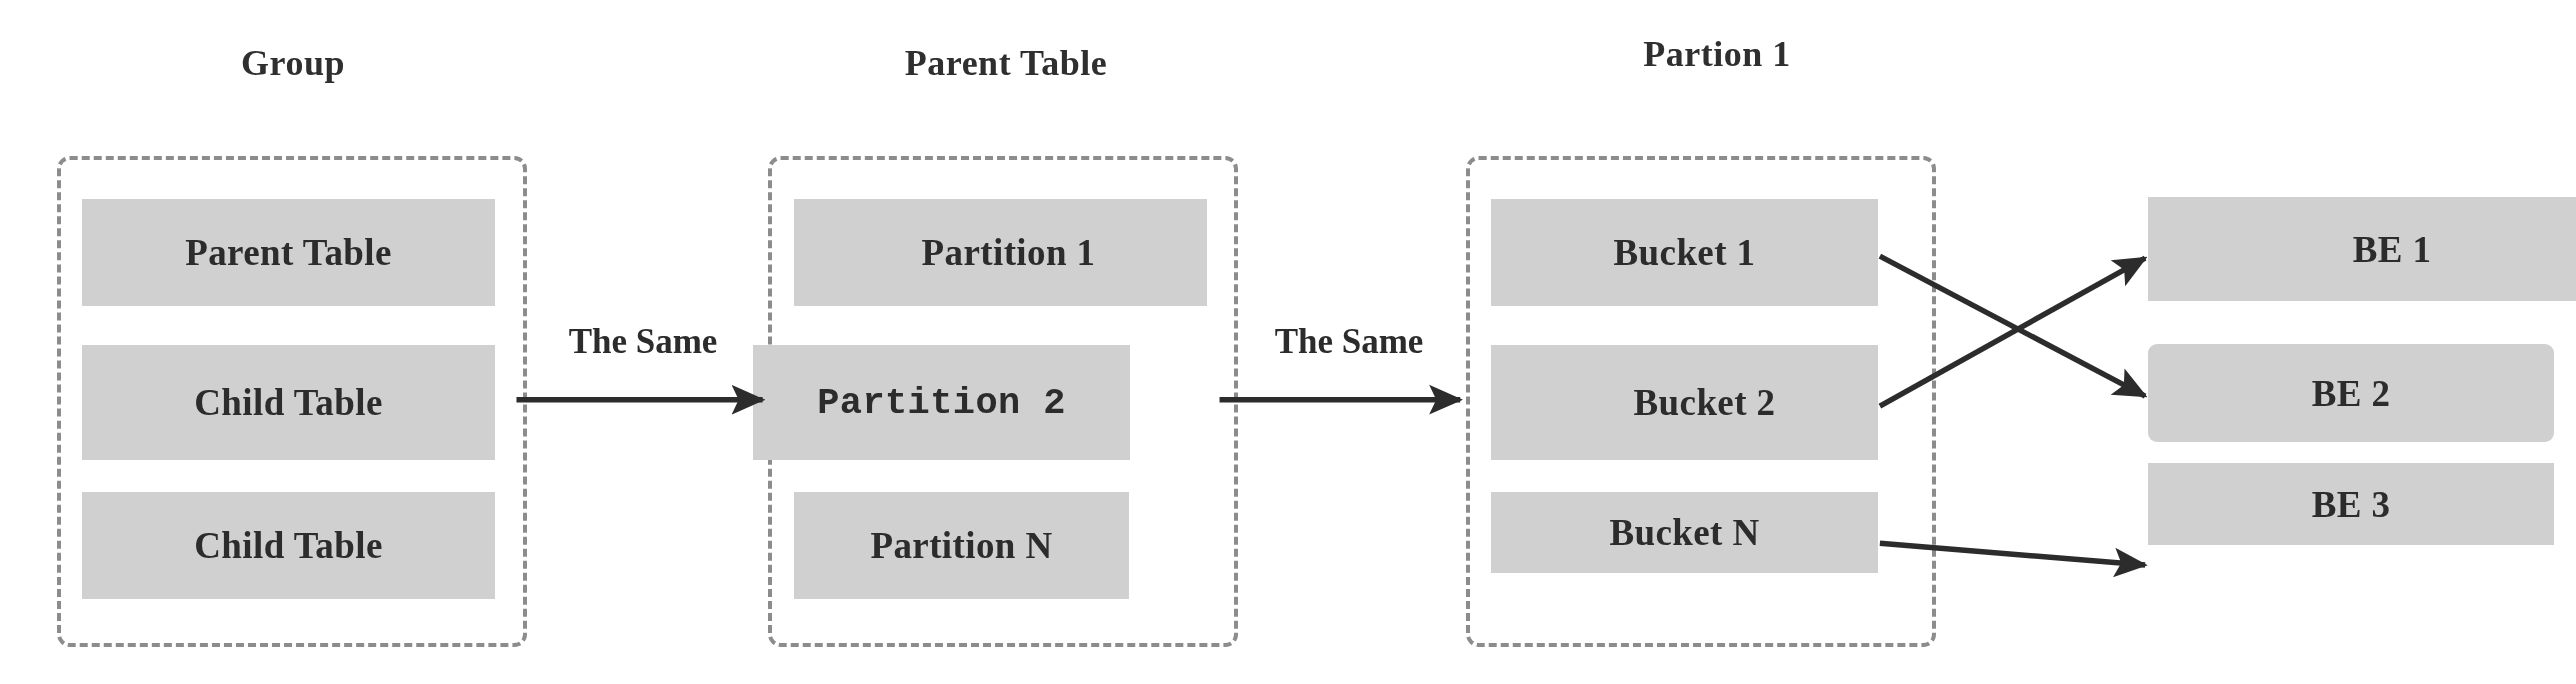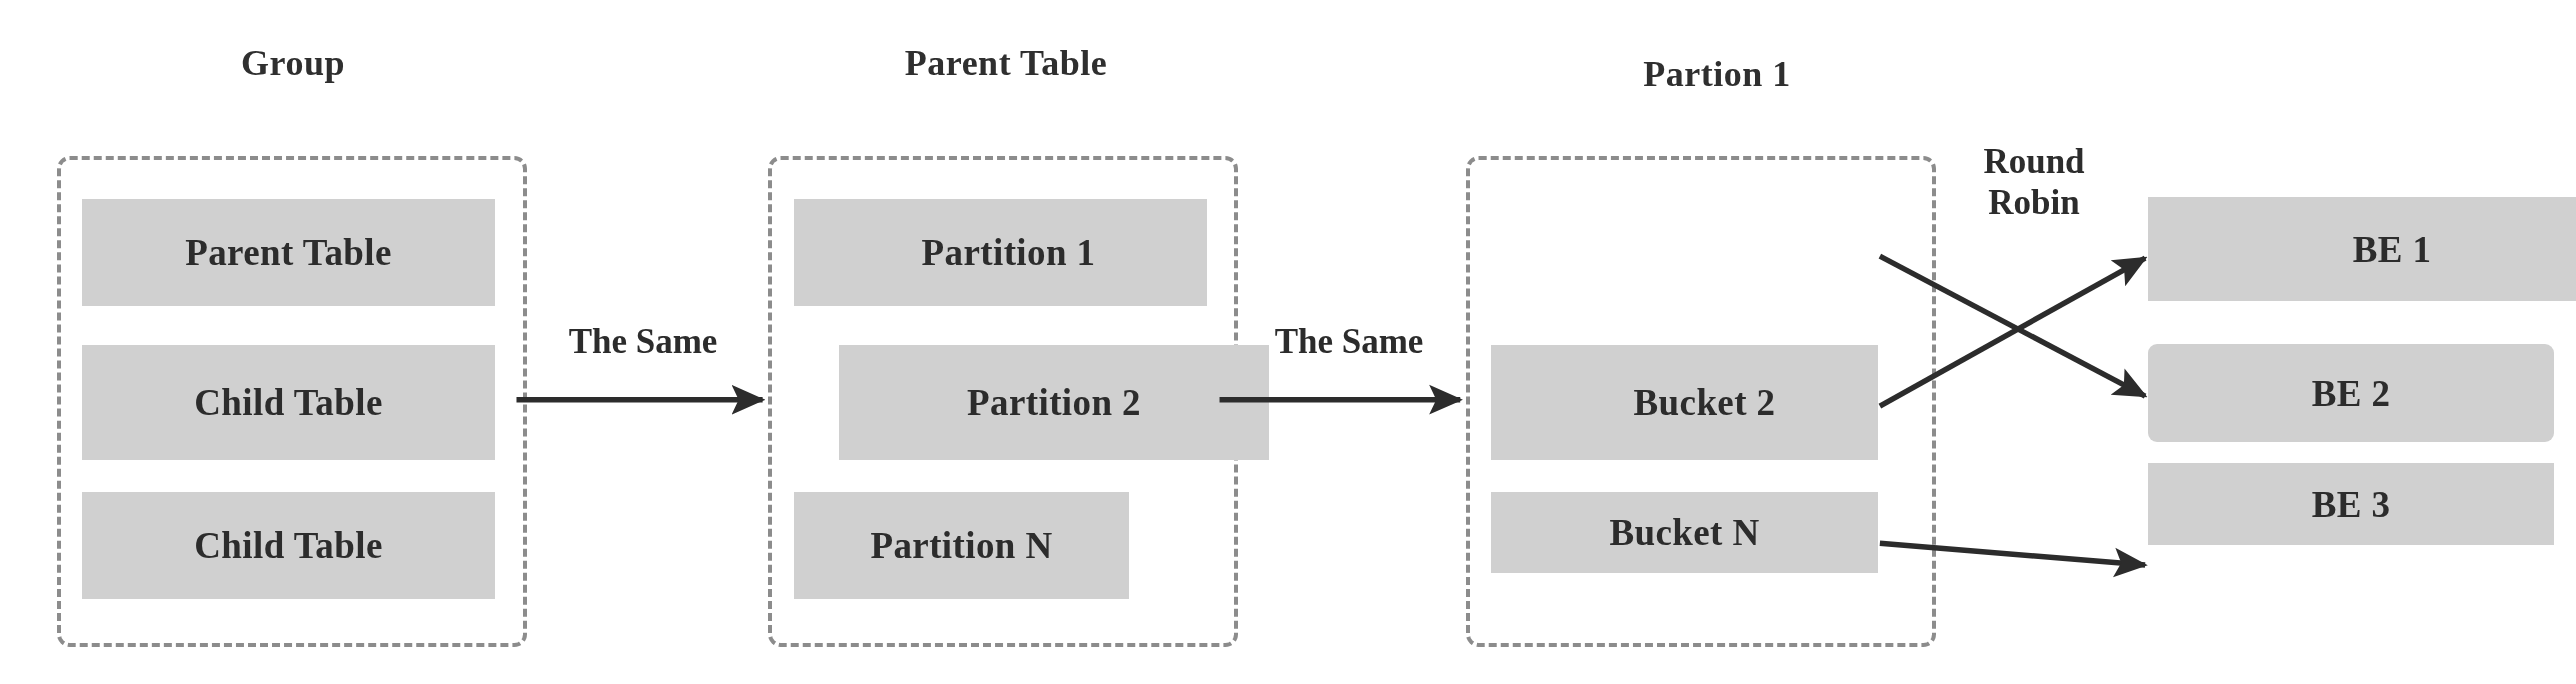--- a/index.html
+++ b/index.html
@@ -88,68 +88,67 @@
     fill: none;
   }
 </style>
 </head>
 <body>
 
 <div id="canvas">
 
   <div class="col-title" style="left:277px; top:45px;">Group</div>
   <div class="col-title" style="left:990px; top:45px;">Parent Table</div>
-  <div class="col-title" style="left:1701px; top:56px;">Partion 1</div>
+  <div class="col-title" style="left:1701px; top:36px;">Partion 1</div>
 
   <div class="dashed-group" style="left:41px; top:156px; width:470px; height:491px;"></div>
   <div class="bar" style="left:66px; top:199px; width:413px; height:107px;">
     <span class="bar-label">Parent Table</span>
   </div>
   <div class="bar" style="left:66px; top:345px; width:413px; height:115px;">
     <span class="bar-label">Child Table</span>
   </div>
   <div class="bar" style="left:66px; top:492px; width:413px; height:107px;">
     <span class="bar-label">Child Table</span>
   </div>
 
   <div class="dashed-group" style="left:752px; top:156px; width:470px; height:491px;"></div>
   <div class="bar" style="left:778px; top:199px; width:413px; height:107px;padding-left:16px;">
     <span class="bar-label">Partition 1</span>
   </div>
-  <div class="bar" style="left:823px; top:345px; width:430px; height:115px;">
+  <div class="bar" style="left:737px; top:345px; width:377px; height:115px;font-family:Liberation Mono, monospace;">
     <span class="bar-label">Partition 2</span>
   </div>
   <div class="bar" style="left:778px; top:492px; width:335px; height:107px;">
     <span class="bar-label">Partition N</span>
   </div>
 
   <div class="dashed-group" style="left:1450px; top:156px; width:470px; height:491px;"></div>
+  <div class="bar" style="left:1475px; top:199px; width:387px; height:107px;">
+    <span class="bar-label">Bucket 1</span>
+  </div>
   <div class="bar" style="left:1475px; top:345px; width:387px; height:115px;padding-left:40px;">
     <span class="bar-label">Bucket 2</span>
   </div>
   <div class="bar" style="left:1475px; top:492px; width:387px; height:81px;">
     <span class="bar-label">Bucket N</span>
   </div>
 
   <div class="bar" style="left:2132px; top:197px; width:488px; height:104px;">
     <span class="bar-label">BE 1</span>
   </div>
   <div class="bar" style="left:2132px; top:344px; width:406px; height:98px;border-radius:9px;">
     <span class="bar-label">BE 2</span>
   </div>
   <div class="bar" style="left:2132px; top:463px; width:406px; height:82px;">
     <span class="bar-label">BE 3</span>
   </div>
 
   <div class="edge-label" style="left:627px; top:322px;">The Same</div>
   <div class="edge-label" style="left:1333px; top:322px;">The Same</div>
-  <div class="edge-label two-line" style="left:2018px; top:141px;">
-    <div>Round</div>
-    <div>Robin</div>
-  </div>
 
   <svg id="arrows" viewBox="0 0 2836 754" width="2576" height="685">
     <defs>
       <marker id="ah" viewBox="0 0 10 10" refX="9.2" refY="5" markerWidth="6.2" markerHeight="6.2" orient="auto-start-reverse">
         <path d="M 0 0.6 L 10 5 L 0 9.4 L 2.1 5 Z" fill="#2c2c2c"></path>
       </marker>
     </defs>
     <g id="arrow-layer">
         <line x1="551" y1="440" x2="822" y2="440" class="arrow-line" marker-end="url(#ah)"></line>
         <line x1="1325" y1="440" x2="1590" y2="440" class="arrow-line" marker-end="url(#ah)"></line>

